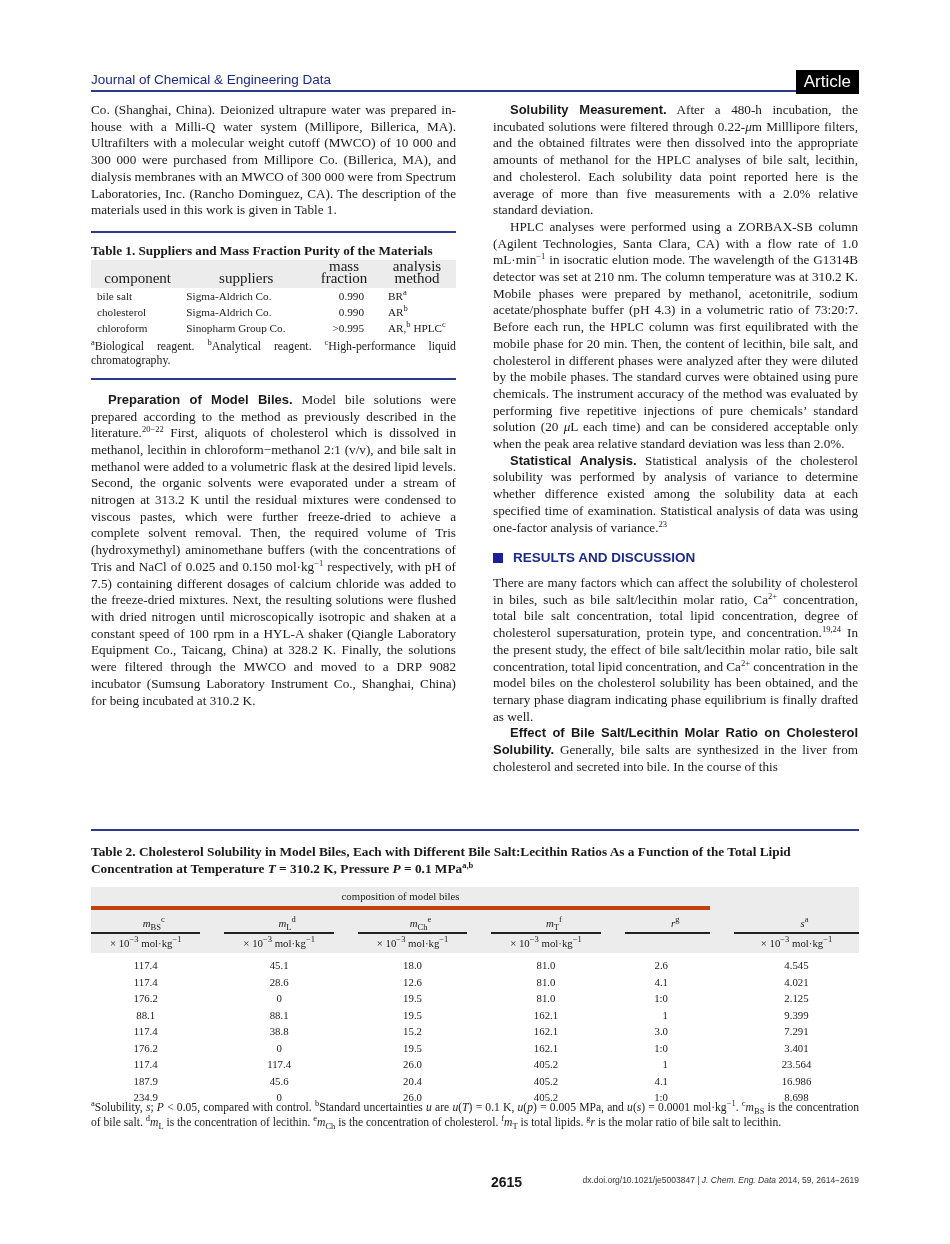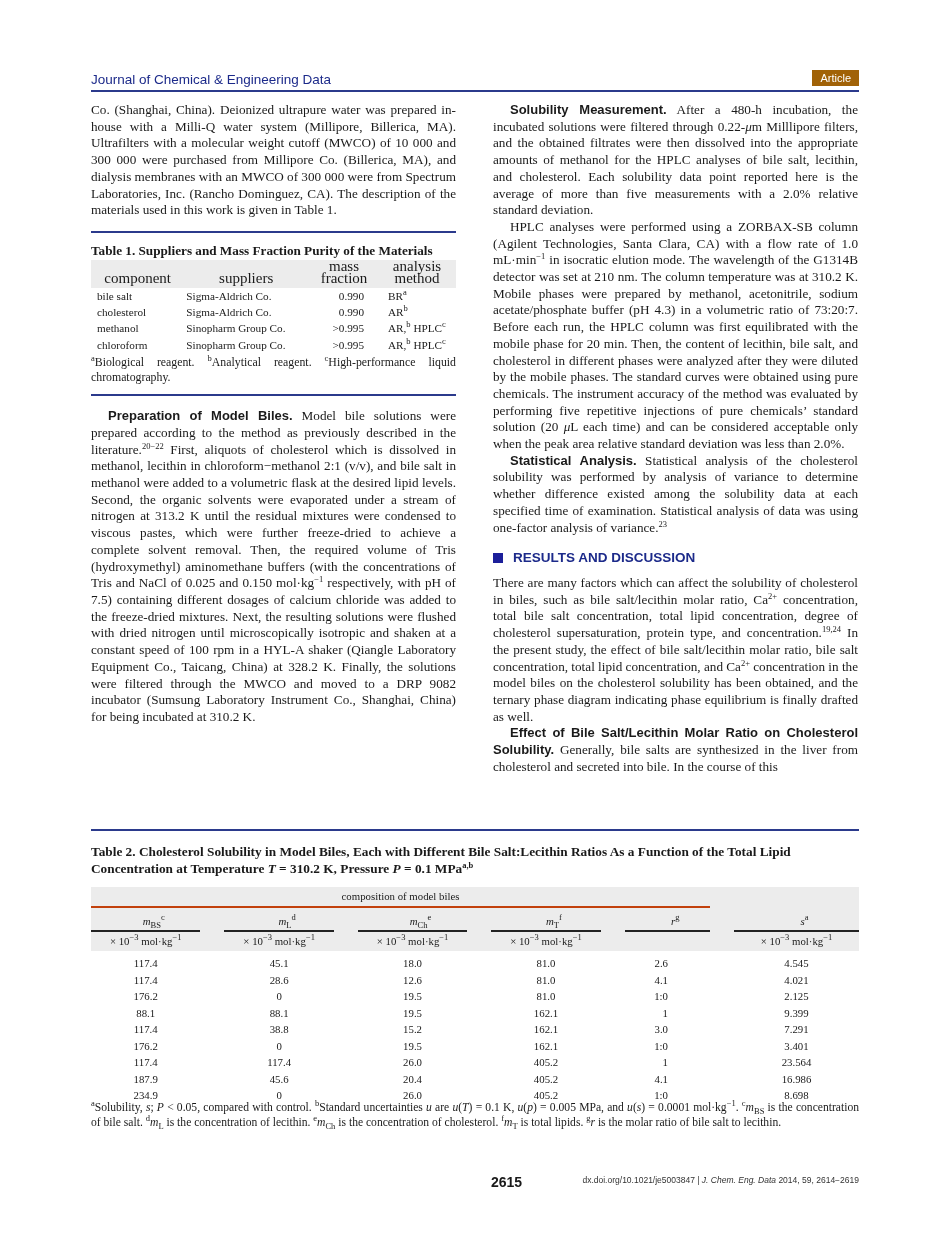--- a/index.html
+++ b/index.html
@@ -1,19 +1,19 @@
 <!DOCTYPE html>
 <html><head>
 <meta charset="utf-8">
 <style>
   html, body { margin:0; padding:0; background:#ffffff; }
   body { width:950px; height:1244px; position:relative; font-family:"Liberation Serif", serif; color:#1a1a1a; overflow:hidden; }
   .header { position:absolute; left:91px; top:72px; width:768px; height:18px; border-bottom:2px solid #2b3a8c; }
   .journal-title { position:absolute; left:0; top:0; font-family:"Liberation Sans", sans-serif; font-size:13.5px; color:#1c2a8a; font-weight:normal; }
-  .article-badge { position:absolute; right:0; top:-2px; background:#a16207; color:#fff; font-family:"Liberation Sans", sans-serif; font-size:11px; padding:2px 8px; }
+  .article-badge { position:absolute; right:0; top:-2px; background:#000000; color:#fff; font-family:"Liberation Sans", sans-serif; font-size:17px; padding:2px 8px; }
   .col { position:absolute; top:102px; width:365px; font-size:13.2px; line-height:16.7px; text-align:justify; }
   .col-left { left:91px; }
   .col-right { left:493px; }
   p { margin:0; }
   .indent { text-indent:17px; }
   .bold-sans { font-family:"Liberation Sans", sans-serif; font-weight:bold; font-size:13px; }
   sup { font-size:8.5px; line-height:0; vertical-align:super; }
   sub { font-size:8.5px; line-height:0; }
   .rule { border-top:2px solid #2b3a8c; margin:10px 0 10px 0; }
   .table-title { font-weight:bold; font-size:13.2px; }
@@ -27,21 +27,21 @@
   .t1 .c4 { text-align:left; padding-left:10px; }
   .foot { font-size:11.8px; line-height:14.5px; text-align:justify; margin-top:2px; }
   .sec-head { font-family:"Liberation Sans", sans-serif; font-weight:bold; color:#1c2a8a; font-size:13.5px; margin:14px 0 8px 0; }
   .sec-head .sq { display:inline-block; width:10px; height:10px; background:#1c1f9a; margin-right:10px; vertical-align:-1px; }
   .bottom-rule { position:absolute; left:91px; top:829px; width:768px; border-top:2px solid #2b3a8c; }
   .t2-title { position:absolute; left:91px; top:843px; width:768px; font-weight:bold; font-size:13.3px; line-height:17px; }
   .t2-wrap { position:absolute; left:91px; top:887px; width:768px; }
   table.t2 { width:100%; border-collapse:separate; border-spacing:0; font-size:10.8px; }
   table.t2 thead th { background:#ececec; font-weight:normal; padding:0; }
   .t2 .grp { text-align:center; padding:3px 0 4px 0; }
-  .t2 .grp-line { border-bottom:2px solid #c2410c; }
+  .t2 .grp-line { border-bottom:4px solid #c2410c; }
   .t2 .h2 th { padding:3px 0 3px 16px; }
   .t2 .h3 th { padding:3px 0 4px 0; }
   .t2 .ul { border-bottom:2px solid #222; }
   .t2 .gap { width:8px; background:#ececec; }
   .t2 td { text-align:center; height:16.5px; padding:0; }
   .t2 tbody tr:first-child td { padding-top:4px; }
   .t2 td.r { text-align:right; padding-right:42px; }
   .t2-foot { position:absolute; left:91px; top:1100px; width:768px; font-size:11.6px; line-height:15px; text-align:justify; }
   .footer { position:absolute; top:1174px; left:91px; width:768px; height:14px; }
   .page-num { position:absolute; left:400px; top:0; font-family:"Liberation Sans", sans-serif; font-weight:bold; font-size:14px; }
@@ -76,26 +76,20 @@
           <td class="c3">0.990</td>
           <td class="c4"><span>BR</span><sup>a</sup></td>
         </tr>
         <tr>
           <td class="c1">cholesterol</td>
           <td class="c2">Sigma-Aldrich Co.</td>
           <td class="c3">0.990</td>
           <td class="c4"><span>AR</span><sup>b</sup></td>
         </tr>
         <tr>
-          <td class="c1">methanol</td>
-          <td class="c2">Sinopharm Group Co.</td>
-          <td class="c3">&gt;0.995</td>
-          <td class="c4"><span>AR,</span><sup>b</sup><span> HPLC</span><sup>c</sup></td>
-        </tr>
-        <tr>
           <td class="c1">chloroform</td>
           <td class="c2">Sinopharm Group Co.</td>
           <td class="c3">&gt;0.995</td>
           <td class="c4"><span>AR,</span><sup>b</sup><span> HPLC</span><sup>c</sup></td>
         </tr>
       </tbody>
   </table>
   <div class="foot">
     <sup>a</sup><span>Biological reagent. </span><sup>b</sup><span>Analytical reagent. </span><sup>c</sup><span>High-performance liquid chromatography.</span>
   </div>

